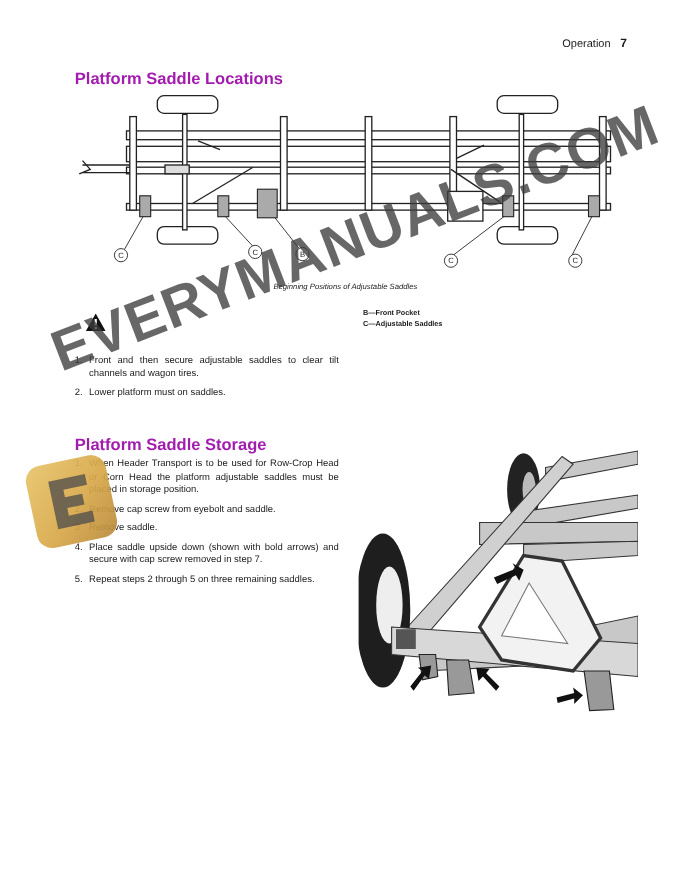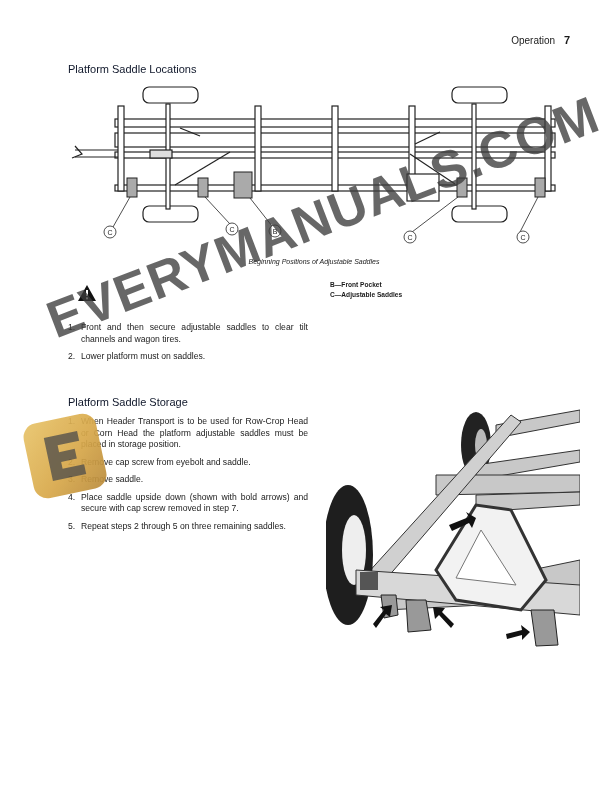--- a/index.html
+++ b/index.html
@@ -3,21 +3,21 @@
   <meta charset="utf-8">
   <style>
     * { margin: 0; padding: 0; box-sizing: border-box; }
     html, body { width: 612px; height: 792px; background: #ffffff; overflow: hidden; }
     body { position: relative; font-family: "Liberation Sans", sans-serif; color: #1a1a1a; }
 
     .running-head { position: absolute; top: 34px; right: 42px; font-size: 10px; }
     .running-head .section { margin-right: 6px; }
     .running-head .page-num { font-weight: bold; font-size: 11px; }
 
-    h2 { font-family: "Liberation Sans", sans-serif; font-weight: normal; font-size: 11px; color: #0f172a; position: absolute; }
+    h2 { font-family: "Liberation Sans", sans-serif; font-weight: bold; font-size: 15px; color: #a21caf; position: absolute; }
     #h-locations { top: 63px; left: 68px; }
     #h-storage { top: 396px; left: 68px; }
 
     .figure-top { position: absolute; top: 84px; left: 70px; width: 500px; height: 166px; }
     .figure-caption { position: absolute; top: 258px; left: 0; width: 612px; text-align: center; font-size: 7px; font-style: italic; padding-left: 16px; }
     .fig-code { position: absolute; font-size: 3px; color: #999; }
 
     .caution { position: absolute; top: 283px; left: 78px; width: 230px; display: flex; gap: 8px; }
     .caution .warn-icon { width: 18px; height: 16px; flex: 0 0 auto; margin-top: 2px; }
     .caution .caution-text { font-weight: bold; font-size: 9.2px; line-height: 12px; text-align: justify; }

